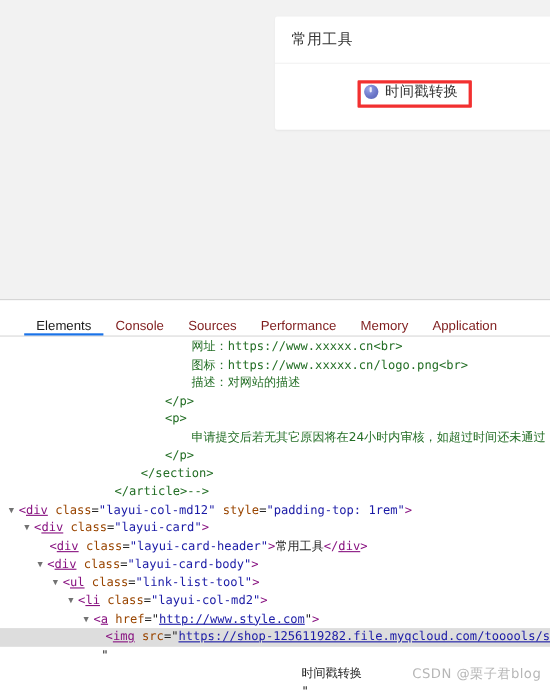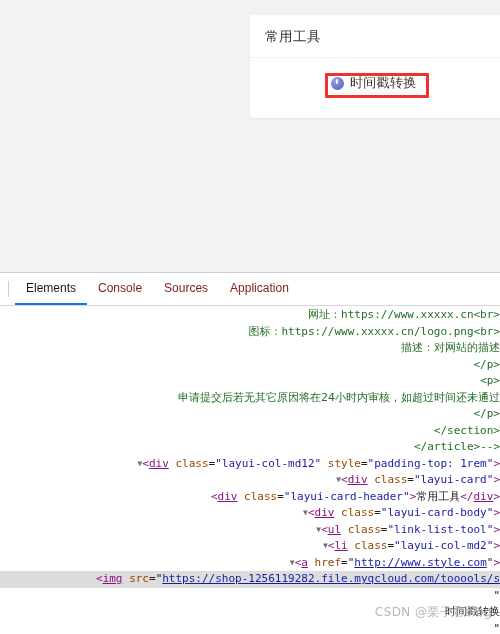--- a/index.html
+++ b/index.html
@@ -120,22 +120,23 @@
     background: #ffffff;
     border-top: 1px solid #cdcdcd;
     overflow: hidden;
   }
   .devtools-toolbar {
     height: 33px;
     background: #ffffff;
     border-bottom: 1px solid #d8d8d8;
     display: flex;
     align-items: stretch;
-    padding-left: 8px;
+    padding-left: 22px;
     box-sizing: border-box;
+    flex-direction: column;
   }
   .toolbar-divider {
     width: 1px;
     background: #cfcfcf;
     margin: 8px 6px 8px 0;
     flex: 0 0 auto;
   }
   .dt-tab {
     display: flex;
     align-items: center;
@@ -157,21 +158,20 @@
   .dom-tree {
     position: relative;
     font-family: "DejaVu Sans Mono", "Liberation Mono", monospace;
     font-size: 11px;
     line-height: 16.5px;
     color: #222222;
     padding-top: 1px;
     white-space: nowrap;
     overflow: hidden;
     height: 328px;
-    text-align: right;
   }
   .code-line {
     height: 16.5px;
     white-space: nowrap;
     overflow: hidden;
     position: relative;
     padding-left: 4px;
   }
   .code-line.selected {
     background: #dddddd;
@@ -229,20 +229,22 @@
 </div>
 
 <div class="devtools">
 
   <div class="devtools-toolbar">
     <div class="toolbar-divider"></div>
     <div id="dt-tabs-host" style="display:flex;">
         <div class="dt-tab active">Elements</div>
         <div class="dt-tab">Console</div>
         <div class="dt-tab">Sources</div>
+        <div class="dt-tab">Performance</div>
+        <div class="dt-tab">Memory</div>
         <div class="dt-tab">Application</div>
       </div>
   </div>
 
   <div class="dom-tree" id="dom-tree-host">
       <div class="code-line"><span class="ind" style="width: 170px;"></span><span class="comment-cn">网址：</span><span class="comment">https://www.xxxxx.cn&lt;br&gt;</span></div>
       <div class="code-line"><span class="ind" style="width: 170px;"></span><span class="comment-cn">图标：</span><span class="comment">https://www.xxxxx.cn/logo.png&lt;br&gt;</span></div>
       <div class="code-line"><span class="ind" style="width: 170px;"></span><span class="comment-cn">描述：对网站的描述</span></div>
       <div class="code-line"><span class="ind" style="width: 146px;"></span><span class="comment">&lt;/p&gt;</span></div>
       <div class="code-line"><span class="ind" style="width: 146px;"></span><span class="comment">&lt;p&gt;</span></div>

